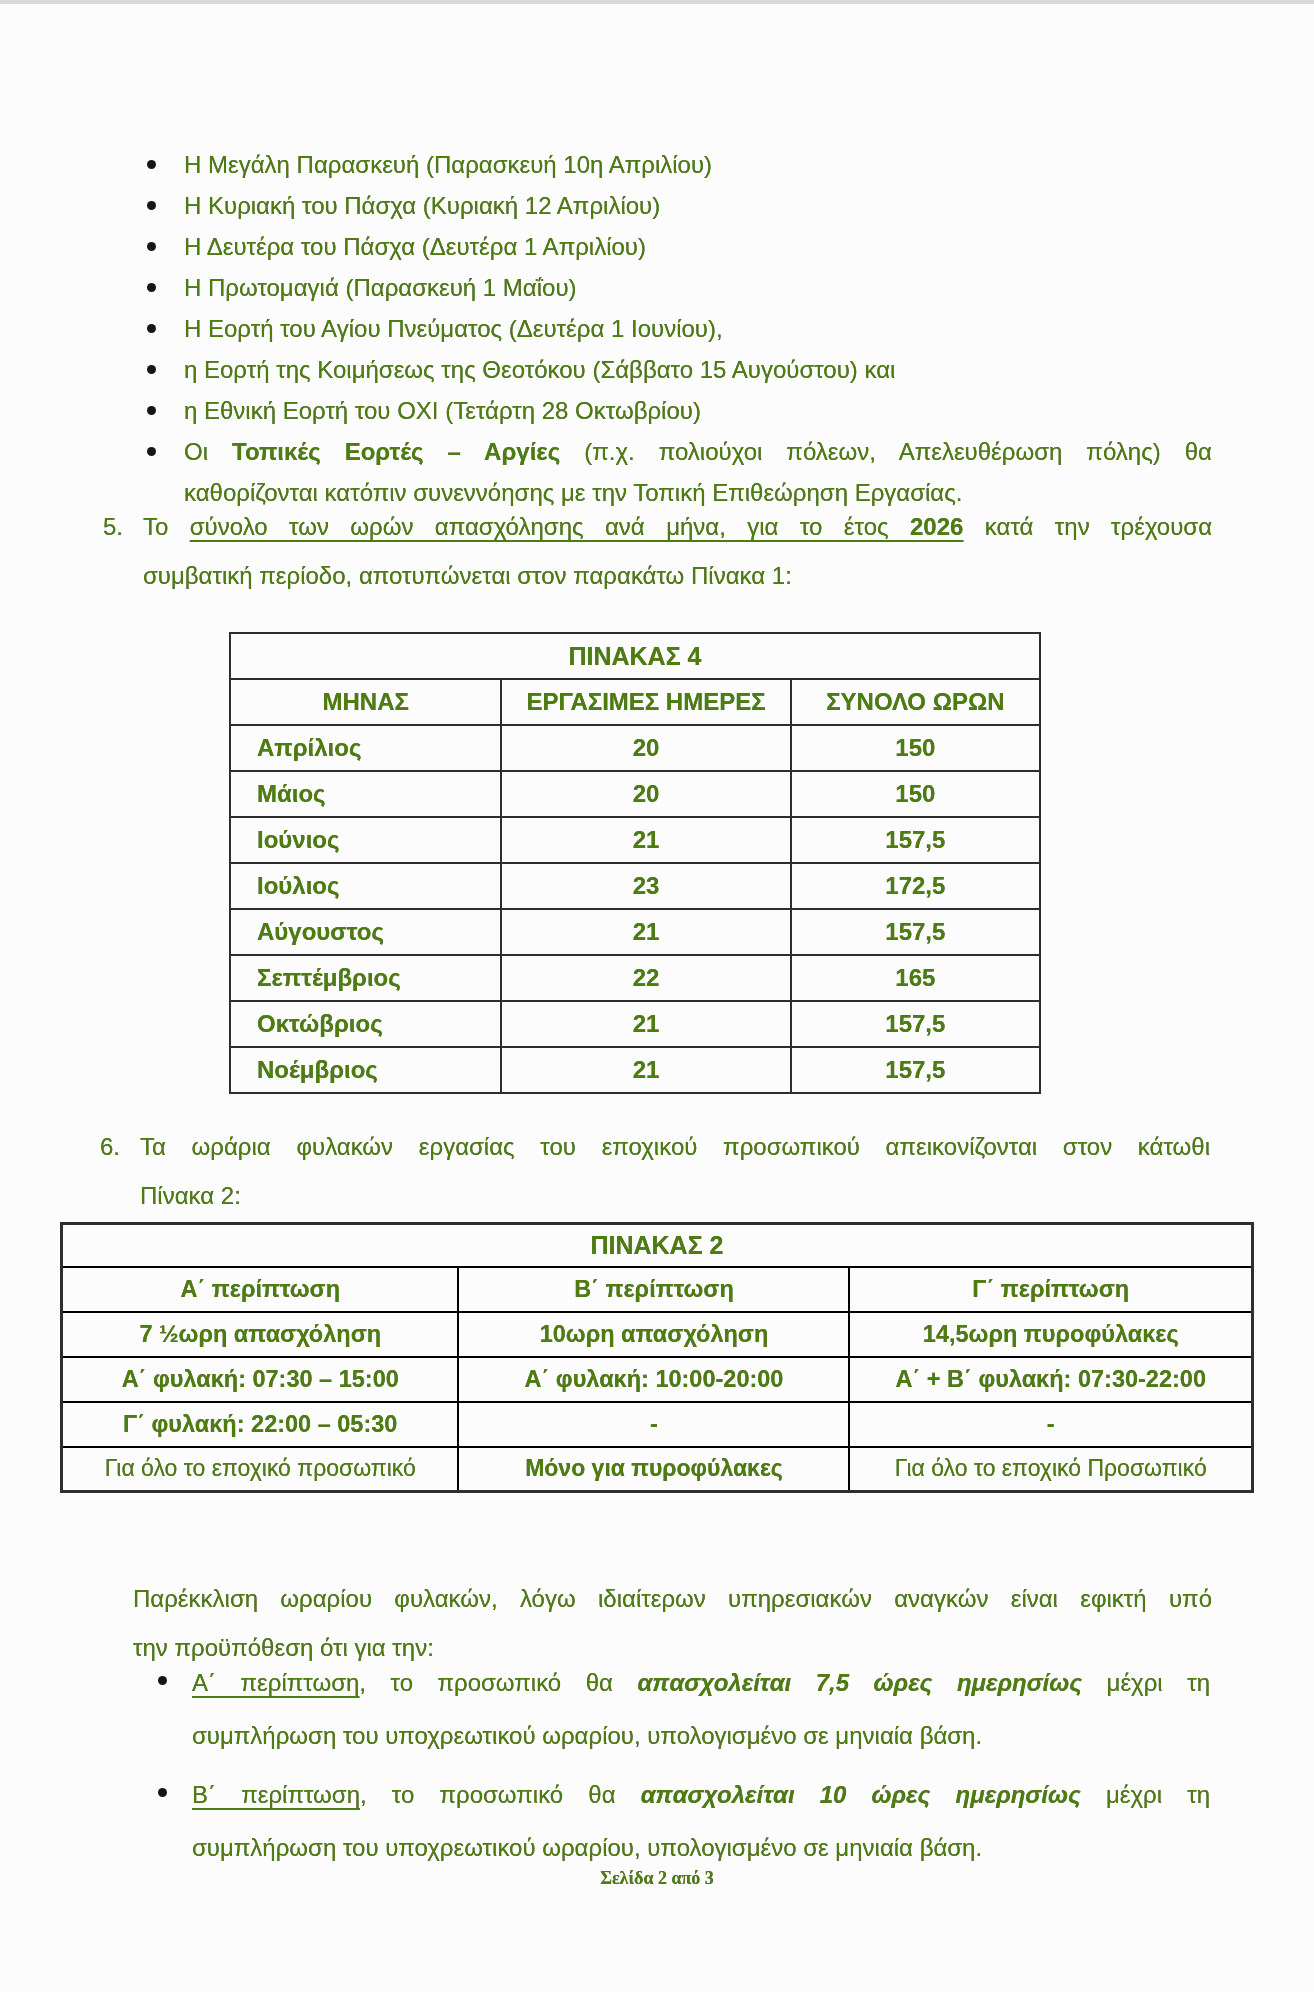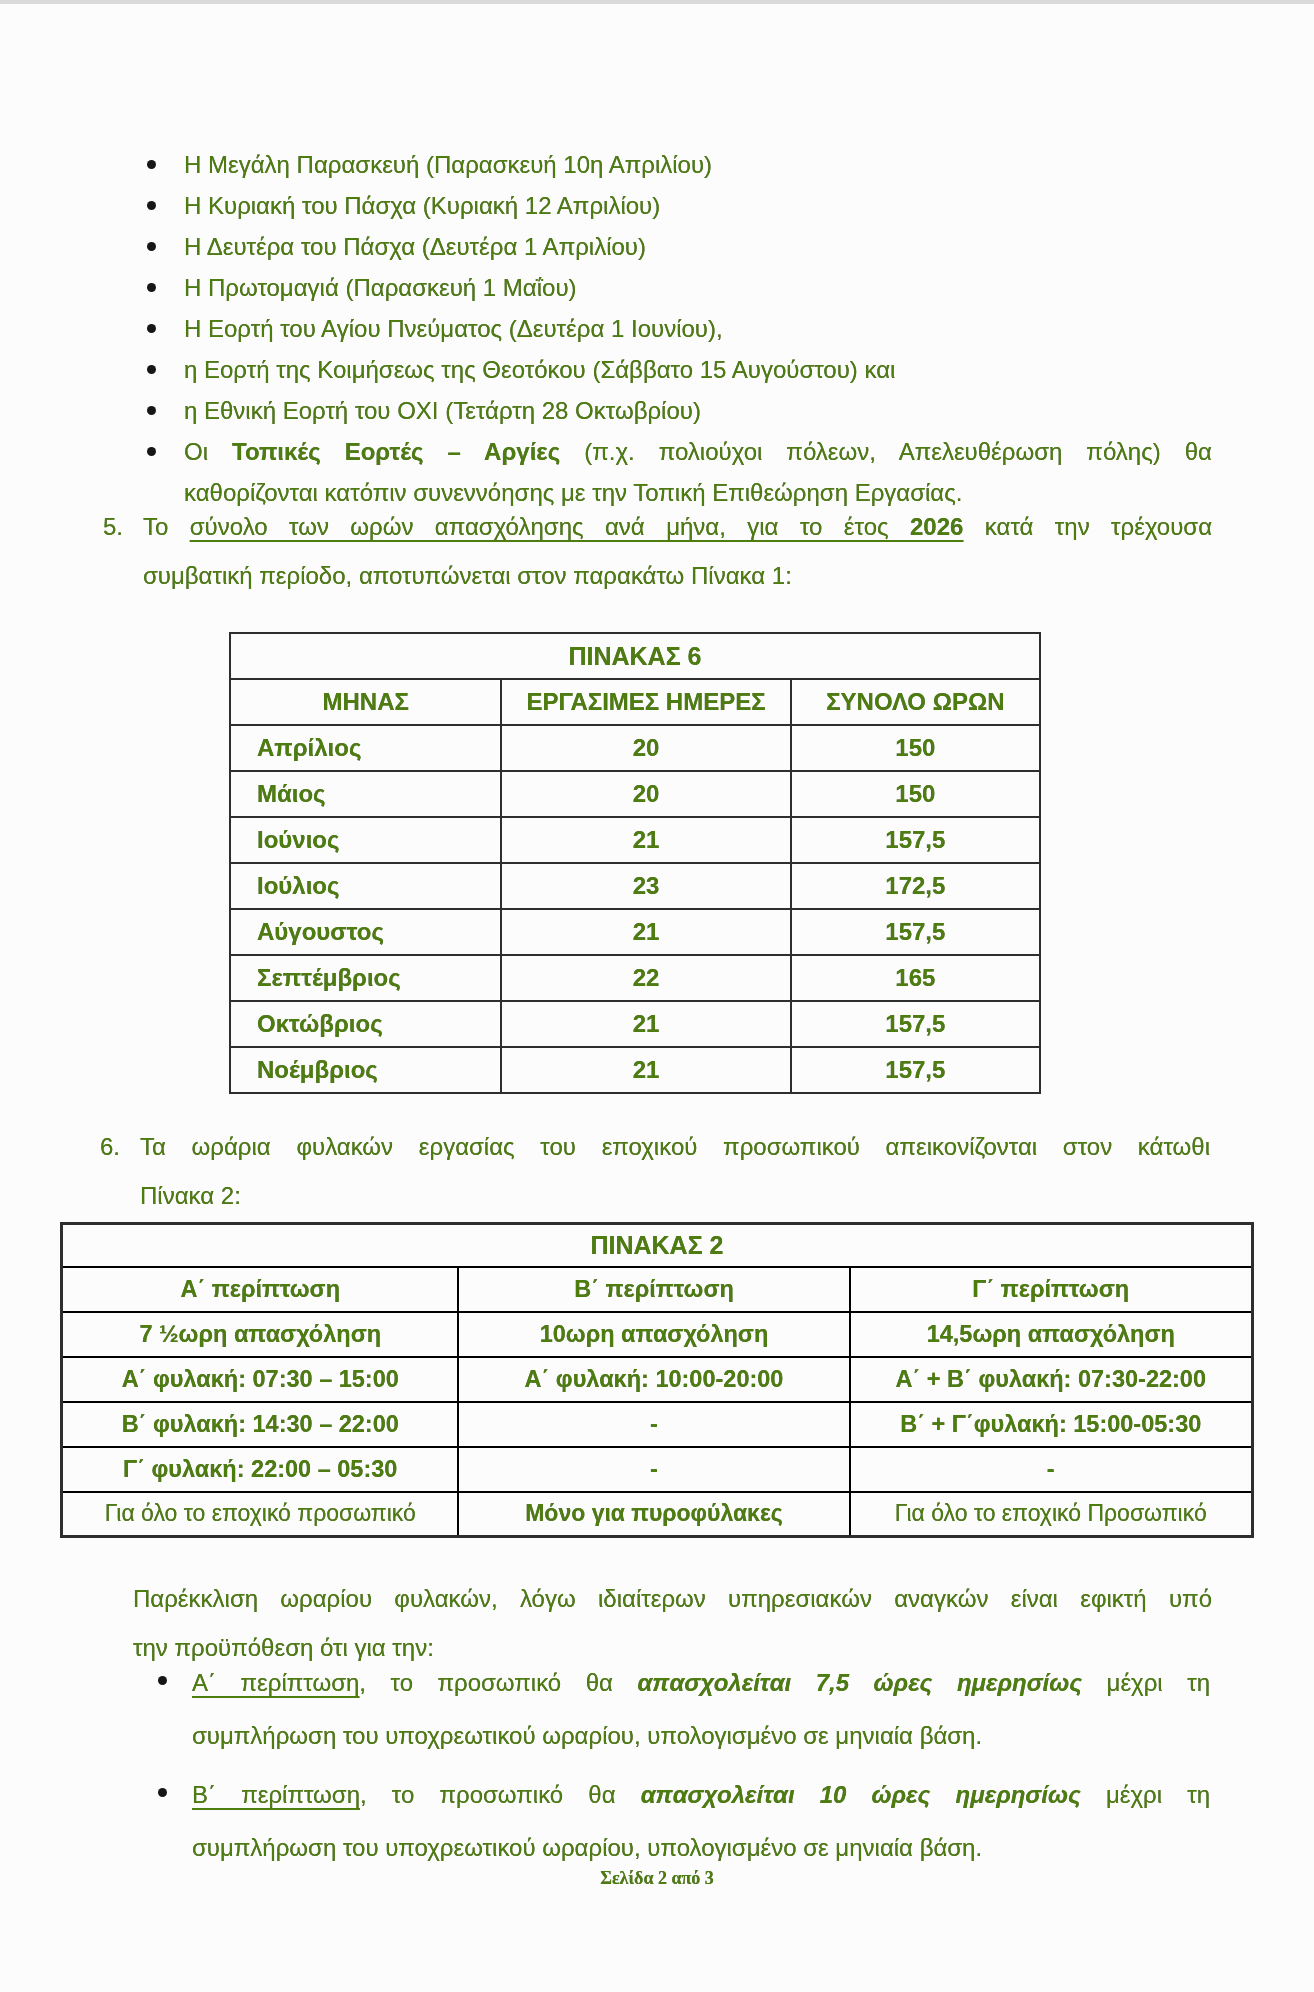--- a/index.html
+++ b/index.html
@@ -114,21 +114,21 @@
   </section>
 
   <table class="table1">
     <colgroup>
         <col style="width:272px">
         <col style="width:290px">
         <col style="width:250px">
       </colgroup>
     <tbody>
       <tr>
-        <td class="t1-title" colspan="3">ΠΙΝΑΚΑΣ 6</td>
+        <td class="t1-title" colspan="3">ΠΙΝΑΚΑΣ 4</td>
       </tr>
       <tr>
         <td>ΜΗΝΑΣ</td>
         <td>ΕΡΓΑΣΙΜΕΣ ΗΜΕΡΕΣ</td>
         <td>ΣΥΝΟΛΟ ΩΡΩΝ</td>
       </tr>
       <tr>
         <td class="month">Απρίλιος</td>
         <td>20</td>
         <td>150</td>
@@ -190,33 +190,28 @@
         <td class="t2-title" colspan="3">ΠΙΝΑΚΑΣ 2</td>
       </tr>
       <tr class="hrow">
         <td>Α΄ περίπτωση</td>
         <td>Β΄ περίπτωση</td>
         <td>Γ΄ περίπτωση</td>
       </tr>
       <tr class="hrow">
         <td>7 ½ωρη απασχόληση</td>
         <td>10ωρη απασχόληση</td>
-        <td>14,5ωρη απασχόληση</td>
+        <td>14,5ωρη πυροφύλακες</td>
       </tr>
       <tr class="sched">
         <td>Α΄ φυλακή: 07:30 – 15:00</td>
         <td>Α΄ φυλακή: 10:00-20:00</td>
         <td>Α΄ + Β΄ φυλακή: 07:30-22:00</td>
       </tr>
       <tr class="sched">
-        <td>Β΄ φυλακή: 14:30 – 22:00</td>
-        <td>-</td>
-        <td>Β΄ + Γ΄φυλακή: 15:00-05:30</td>
-      </tr>
-      <tr class="sched">
         <td>Γ΄ φυλακή: 22:00 – 05:30</td>
         <td>-</td>
         <td>-</td>
       </tr>
       <tr class="t2foot">
         <td>Για όλο το εποχικό προσωπικό</td>
         <td class="midbold">Μόνο για πυροφύλακες</td>
         <td>Για όλο το εποχικό Προσωπικό</td>
       </tr>
     </tbody>

